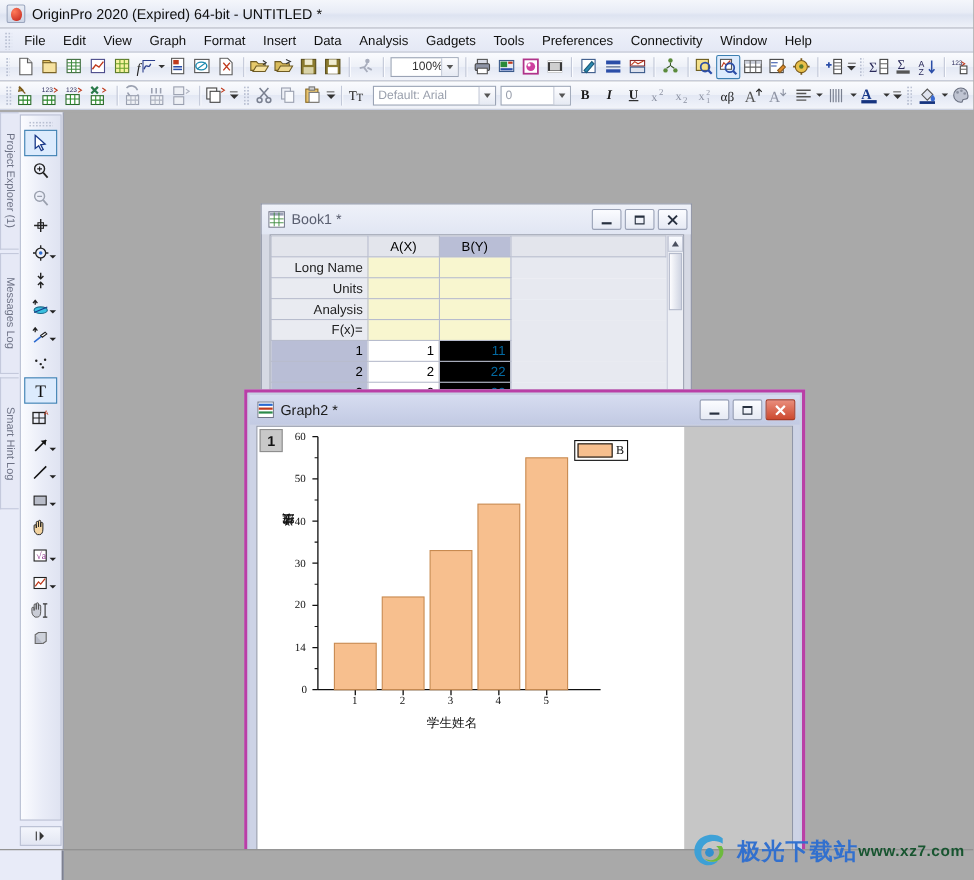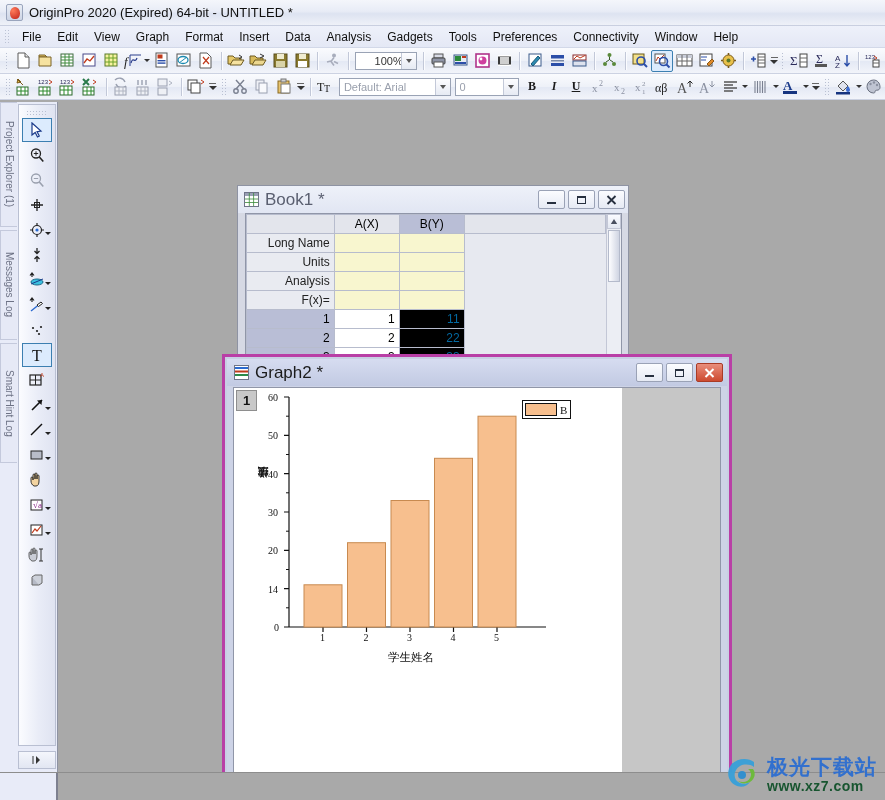--- a/index.html
+++ b/index.html
@@ -144,21 +144,21 @@
     border:1px solid #8e93a3;
     border-bottom:none;
     box-shadow:0 0 0 0 transparent;
   }
   .win-tb{
     height:27px; display:flex; align-items:center;
     background: linear-gradient(to bottom,#eef1f9,#e1e6f3);
     padding:0 3px 0 6px;
   }
   .win-icon{ width:15px;height:15px;margin-right:6px;border:1px solid #6f7488;background:#fff;position:relative;}
-  .win-title{ flex:1; font-size:17px; color:#5a5f70; }
+  .win-title{ flex:1; font-size:13px; color:#5a5f70; }
   .win-title.act{ color:#1b1b1b; }
   .wbtn{
     width:27px;height:19px;margin-left:3px;
     border:1px solid #9aa2b6; border-radius:2px;
     background:linear-gradient(to bottom,#fbfcff,#e6eaf4);
     display:flex;align-items:center;justify-content:center;
   }
   .wbtn.close{
     background:linear-gradient(to bottom,#e98d7c,#cd4a30);
     border-color:#a93b26; color:#fff;
@@ -230,21 +230,21 @@
     border-top:1px solid #8d8d8d;
   }
   .statusbar .left{
     position:absolute;left:0;top:0;bottom:0;width:58px;background:#e8ebf8;border-right:2px solid #7d8090;
   }
   
   .watermark{
     position:absolute; right:8px; bottom:6px; display:flex; align-items:center; opacity:.97;
   }
   .wm-logo{ width:40px;height:40px;margin-right:5px; position:relative;}
-  .wm-text{ display:flex; flex-direction:column; line-height:1; }
+  .wm-text{ display:flex; line-height:1; }
   .wm-cn{ font-size:21px; font-weight:bold; color:#2f6fd0; letter-spacing:1px;}
   .wm-url{ font-size:14px; font-weight:bold; color:#14532d; letter-spacing:.5px; margin-top:2px;}
 </style>
 </head>
 <body>
 
 <div class="titlebar">
   <div class="app-icon"></div>
   <div class="app-title">OriginPro 2020 (Expired) 64-bit - UNTITLED *</div>
 </div>

